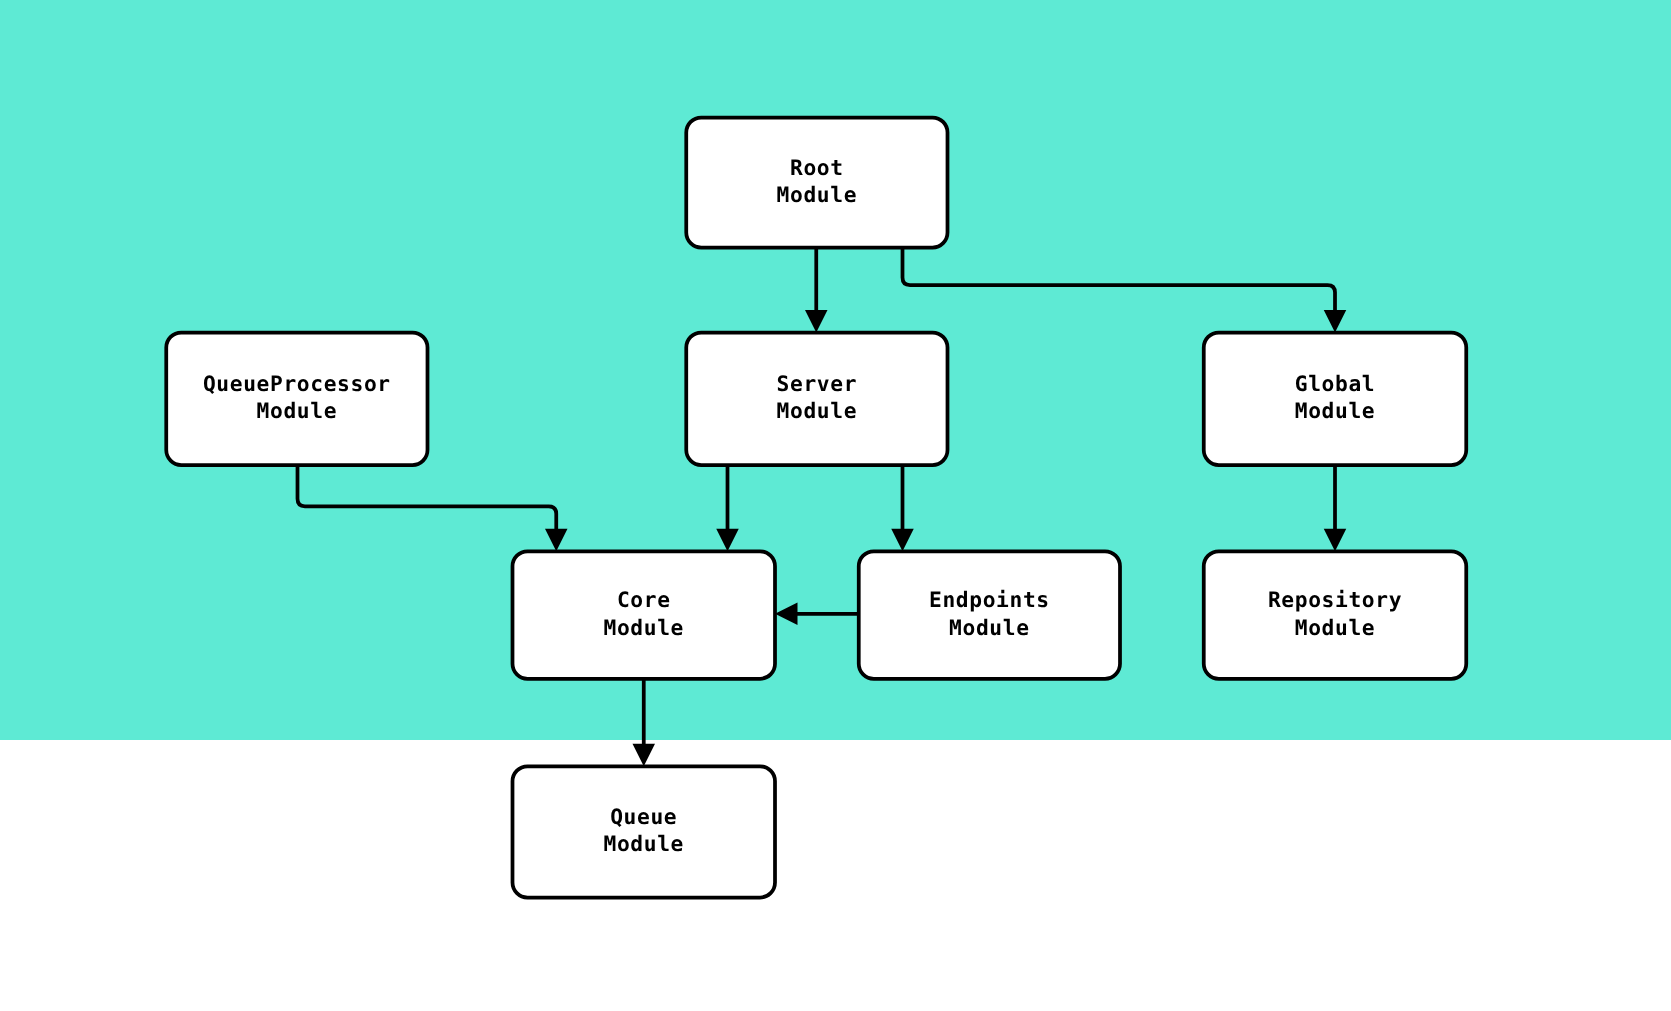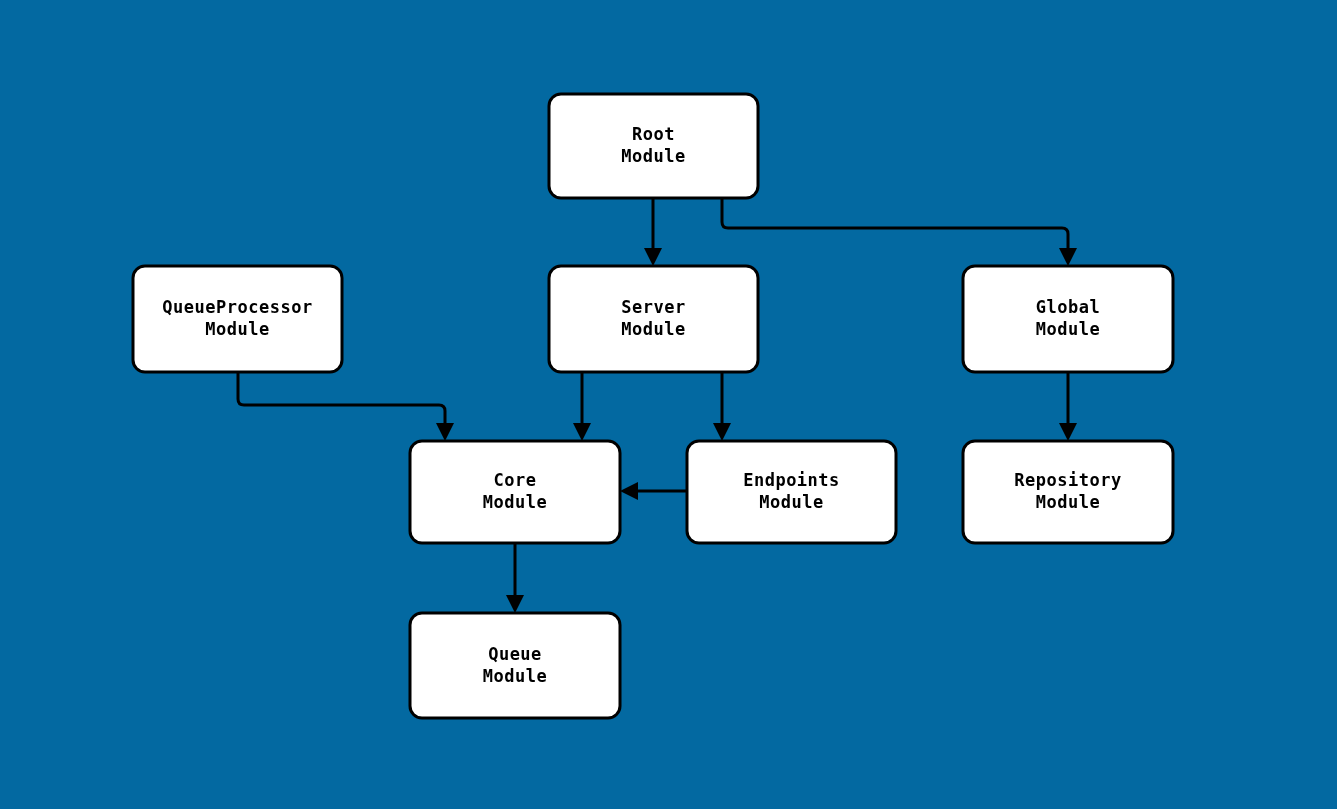--- a/index.html
+++ b/index.html
@@ -10,22 +10,22 @@
   }
   body {
     width: 1337px;
     height: 809px;
     overflow: hidden;
     font-family: "DejaVu Sans Mono", "Liberation Mono", monospace;
   }
   #diagram-canvas {
     position: relative;
     width: 1337px;
-    height: 809px;
-    background: #0369a1;
+    height: 592px;
+    background: #5eead4;
   }
   svg.diagram-svg {
     position: absolute;
     top: 0;
     left: 0;
     width: 1337px;
     height: 809px;
     display: block;
   }
   .node-box {

